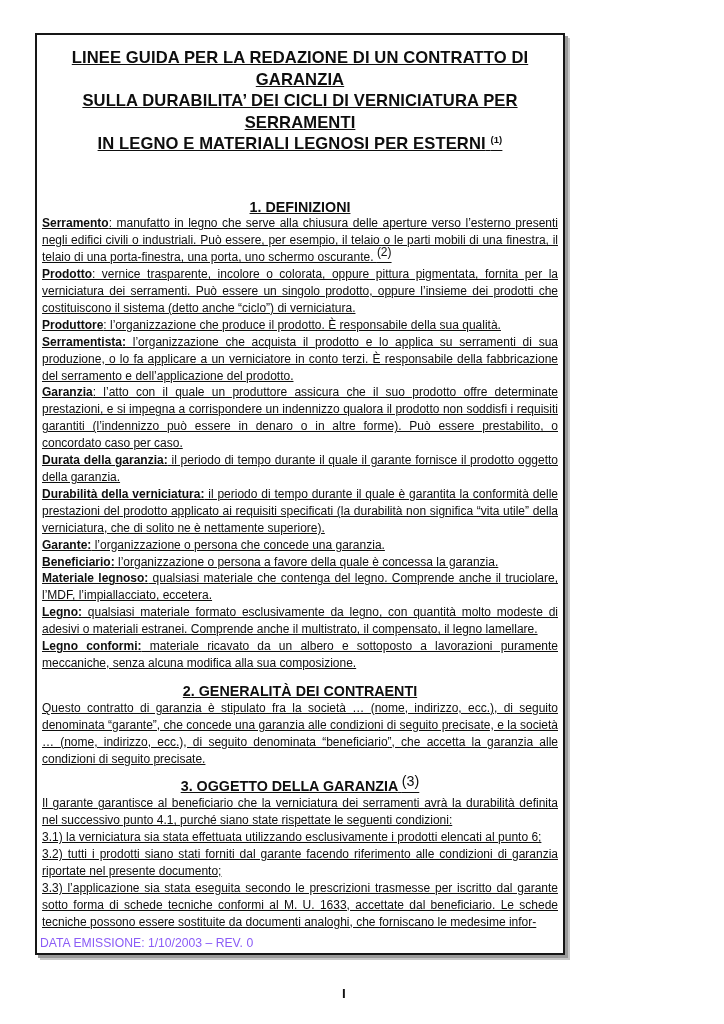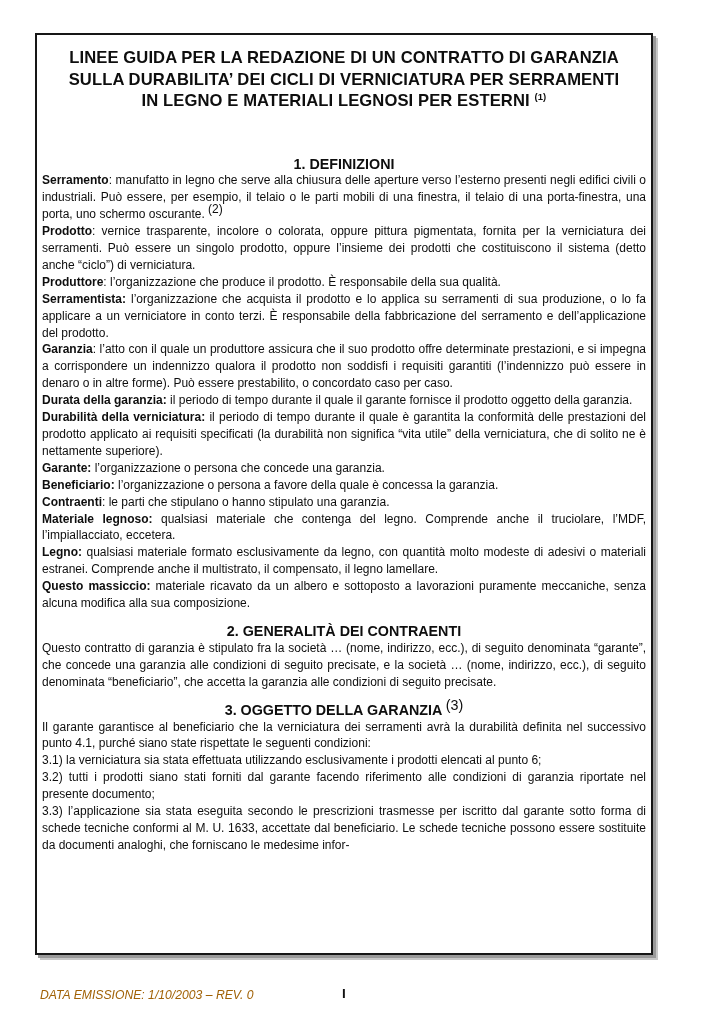--- a/index.html
+++ b/index.html
@@ -1,39 +1,39 @@
 <!DOCTYPE html>
 <html><head>
 <meta charset="utf-8">
 <style>
   html,body{margin:0;padding:0;background:#ffffff;}
   .page{
     position:relative;width:724px;height:1024px;background:#ffffff;
     font-family:"Liberation Sans",sans-serif;color:#0e0e0e;overflow:hidden;
   }
   .frame{
-    position:absolute;left:35px;top:33px;width:618px;height:922px;
+    position:absolute;left:35px;top:33px;width:530px;height:922px;
     box-sizing:border-box;background:#ffffff;
     border:2px solid #161616;
     box-shadow:3px 3px 0 #9a9a9a,5px 5px 0 #c8c8c8;
-    padding:12px 5px 0 5px;overflow:hidden;
+    padding:12px 5px 0 5px;overflow:hidden;text-decoration:underline;
   }
   .doc-title{
     margin:0 0 42px 0;text-align:center;font-weight:bold;
     font-size:16.6px;line-height:21.5px;letter-spacing:.1px;
   }
   .doc-title .line{display:block;}
   .sup-small{font-size:9.5px;position:relative;top:-6px;font-weight:bold;}
   .para{margin:0;font-size:12px;line-height:16.9px;text-align:justify;}
   .sec-heading{margin:0;font-size:14.3px;line-height:16.9px;font-weight:bold;text-align:center;}
   .sec-gap{margin-top:11px;}
   .raised{position:relative;top:-5px;font-weight:normal;}
   .footer-date{
-    position:absolute;left:40px;top:988px;
-    font-style:italic;font-size:12.2px;color:#a16207;white-space:nowrap;
+    position:absolute;left:40px;top:936px;
+    font-size:12.2px;color:#8b5cf6;white-space:nowrap;
   }
   .footer-page{
     position:absolute;left:35px;top:986px;width:618px;text-align:center;
     font-weight:bold;font-size:13.5px;color:#111;
   }
   b{font-weight:bold;}
 </style>
 </head>
 <body>
 
@@ -51,24 +51,23 @@
     <div>
         <p class="para"><b>Serramento</b><span>: manufatto in legno che serve alla chiusura delle aperture verso l’esterno presenti negli edifici civili o industriali. Può essere, per esempio, il telaio o le parti mobili di una finestra, il telaio di una porta-finestra, una porta, uno schermo oscurante. </span><span class="raised">(2)</span></p>
         <p class="para"><b>Prodotto</b><span>: vernice trasparente, incolore o colorata, oppure pittura pigmentata, fornita per la verniciatura dei serramenti. Può essere un singolo prodotto, oppure l’insieme dei prodotti che costituiscono il sistema (detto anche “ciclo”) di verniciatura.</span></p>
         <p class="para"><b>Produttore</b><span>: l’organizzazione che produce il prodotto. È responsabile della sua qualità.</span></p>
         <p class="para"><b>Serramentista:</b><span> l’organizzazione che acquista il prodotto e lo applica su serramenti di sua produzione, o lo fa applicare a un verniciatore in conto terzi. È responsabile della fabbricazione del serramento e dell’applicazione del prodotto.</span></p>
         <p class="para"><b>Garanzia</b><span>: l’atto con il quale un produttore assicura che il suo prodotto offre determinate prestazioni, e si impegna a corrispondere un indennizzo qualora il prodotto non soddisfi i requisiti garantiti (l’indennizzo può essere in denaro o in altre forme). Può essere prestabilito, o concordato caso per caso.</span></p>
         <p class="para"><b>Durata della garanzia:</b><span> il periodo di tempo durante il quale il garante fornisce il prodotto oggetto della garanzia.</span></p>
         <p class="para"><b>Durabilità della verniciatura:</b><span> il periodo di tempo durante il quale è garantita la conformità delle prestazioni del prodotto applicato ai requisiti specificati (la durabilità non significa “vita utile” della verniciatura, che di solito ne è nettamente superiore).</span></p>
         <p class="para"><b>Garante:</b><span> l’organizzazione o persona che concede una garanzia.</span></p>
         <p class="para"><b>Beneficiario:</b><span> l’organizzazione o persona a favore della quale è concessa la garanzia.</span></p>
-        <p class="para"><b>Contraenti</b><span>: le parti che stipulano o hanno stipulato una garanzia.</span></p>
         <p class="para"><b>Materiale legnoso:</b><span> qualsiasi materiale che contenga del legno. Comprende anche il truciolare, l’MDF, l’impiallacciato, eccetera.</span></p>
         <p class="para"><b>Legno:</b><span> qualsiasi materiale formato esclusivamente da legno, con quantità molto modeste di adesivi o materiali estranei. Comprende anche il multistrato, il compensato, il legno lamellare.</span></p>
-        <p class="para"><b>Questo massiccio:</b><span> materiale ricavato da un albero e sottoposto a lavorazioni puramente meccaniche, senza alcuna modifica alla sua composizione.</span></p>
+        <p class="para"><b>Legno conformi:</b><span> materiale ricavato da un albero e sottoposto a lavorazioni puramente meccaniche, senza alcuna modifica alla sua composizione.</span></p>
       </div>
 
     <p class="sec-heading sec-gap">2. GENERALITÀ DEI CONTRAENTI</p>
     <p class="para">Questo contratto di garanzia è stipulato fra la società … (nome, indirizzo, ecc.), di seguito denominata “garante”, che concede una garanzia alle condizioni di seguito precisate, e la società … (nome, indirizzo, ecc.), di seguito denominata “beneficiario”, che accetta la garanzia alle condizioni di seguito precisate.</p>
 
     <p class="sec-heading sec-gap"><b>3. OGGETTO DELLA GARANZIA</b> <span class="raised">(3)</span></p>
     <div>
         <p class="para">Il garante garantisce al beneficiario che la verniciatura dei serramenti avrà la durabilità definita nel successivo punto 4.1, purché siano state rispettate le seguenti condizioni:</p>
         <p class="para">3.1) la verniciatura sia stata effettuata utilizzando esclusivamente i prodotti elencati al punto 6;</p>
         <p class="para">3.2) tutti i prodotti siano stati forniti dal garante facendo riferimento alle condizioni di garanzia riportate nel presente documento;</p>

